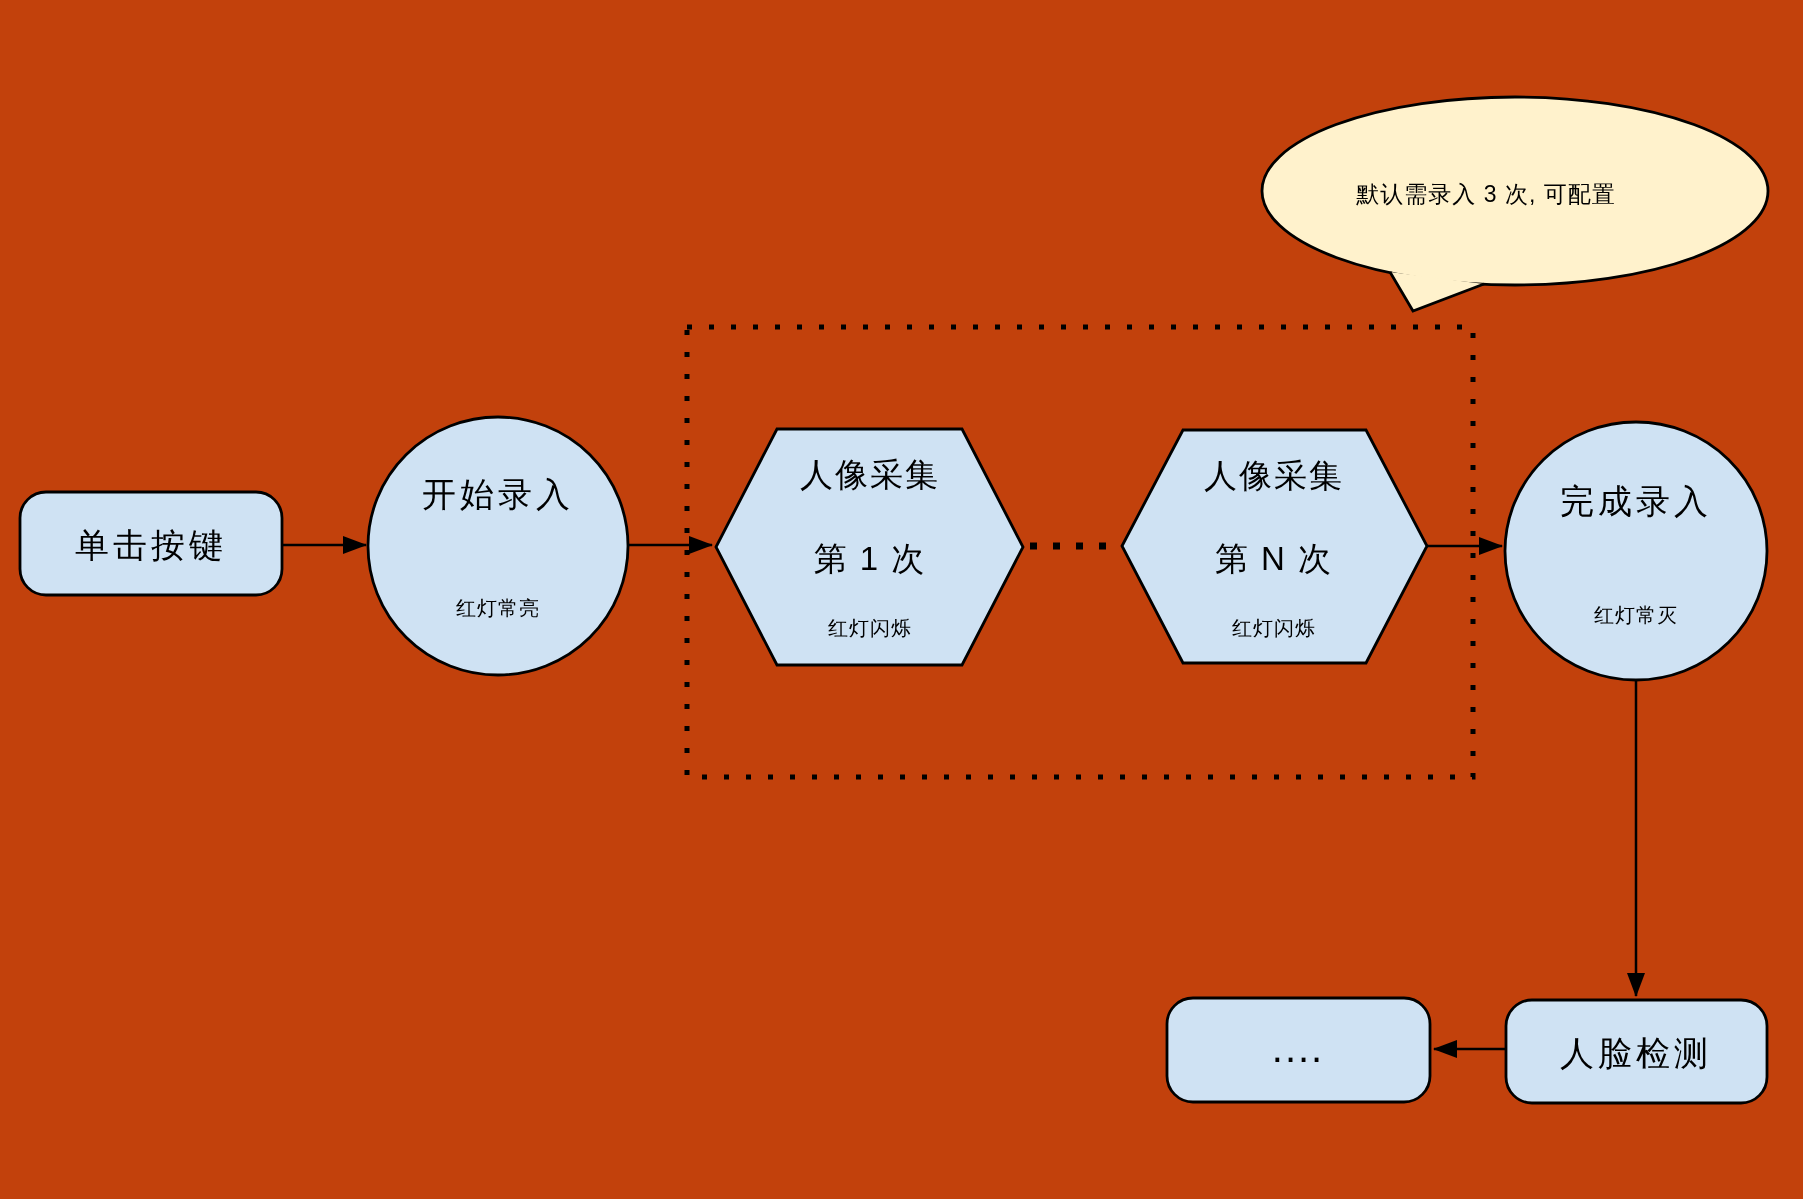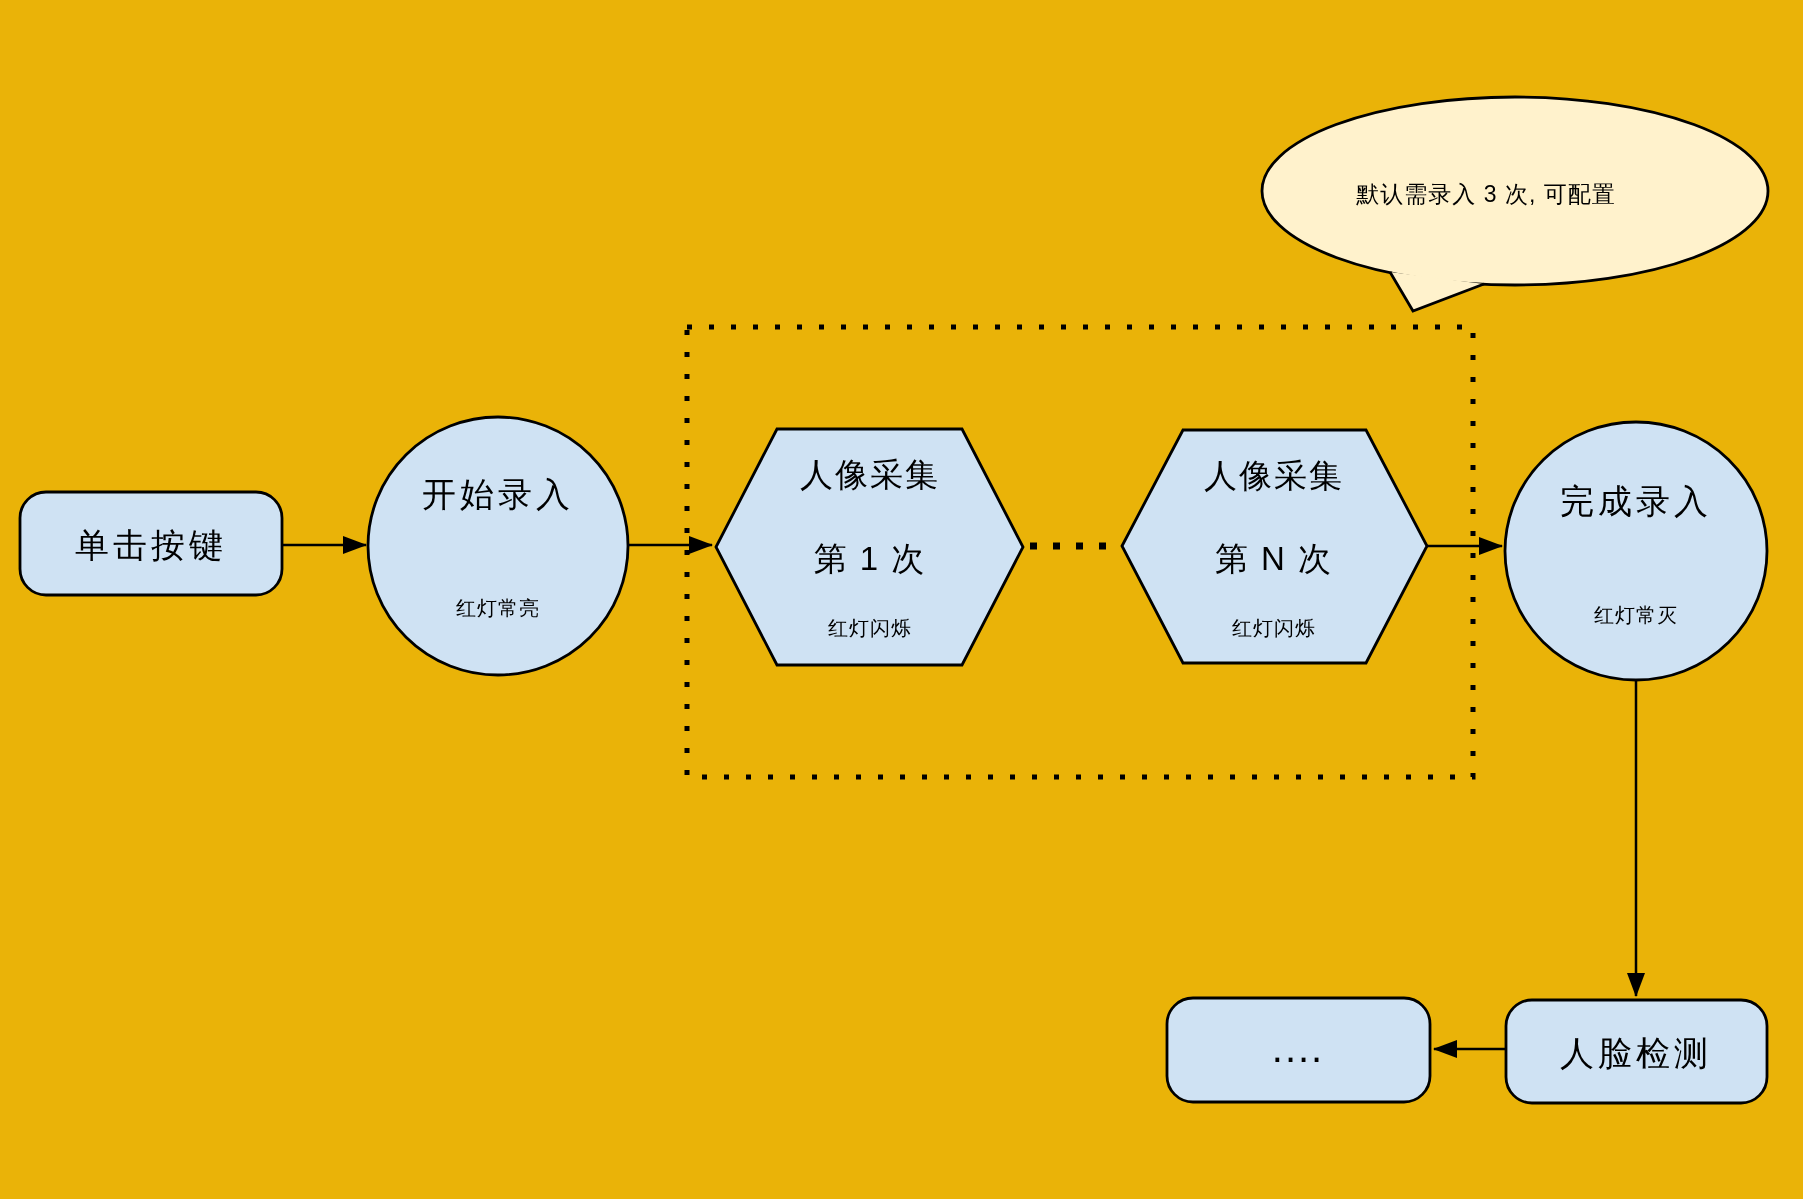--- a/index.html
+++ b/index.html
@@ -1,21 +1,21 @@
 <!DOCTYPE html>
 <html><head>
 <meta charset="utf-8">
 <style>
   html, body { margin: 0; padding: 0; }
   body { background: #ffffff; }
   .canvas-wrap {
     position: relative;
     width: 1803px;
     height: 1199px;
-    background: #eab308;
+    background: #c2410c;
     overflow: hidden;
     font-family: "Liberation Sans", sans-serif;
   }
   svg { display: block; }
   text {
     font-family: "Liberation Sans", sans-serif;
     fill: #000000;
     text-anchor: middle;
   }
   .node-shape { stroke: #000000; stroke-width: 2.8; }

